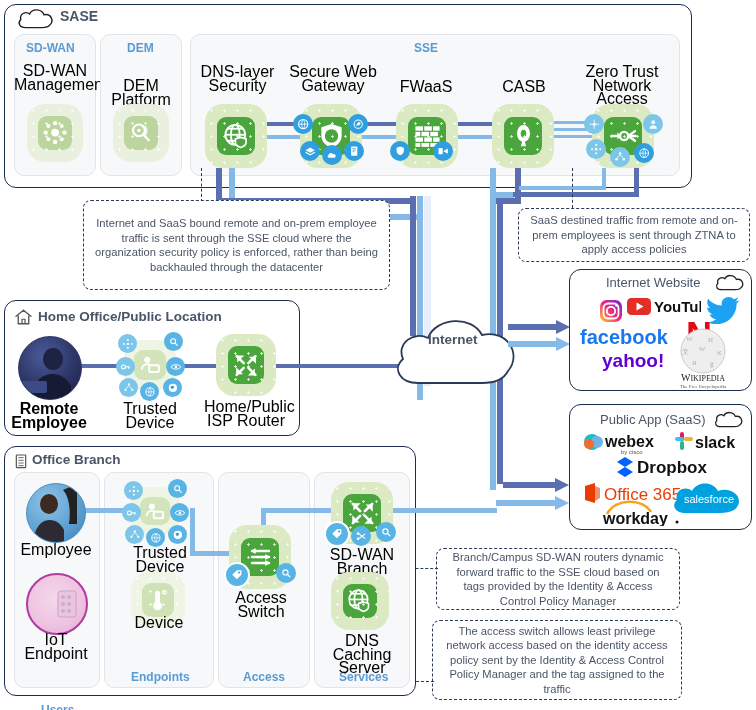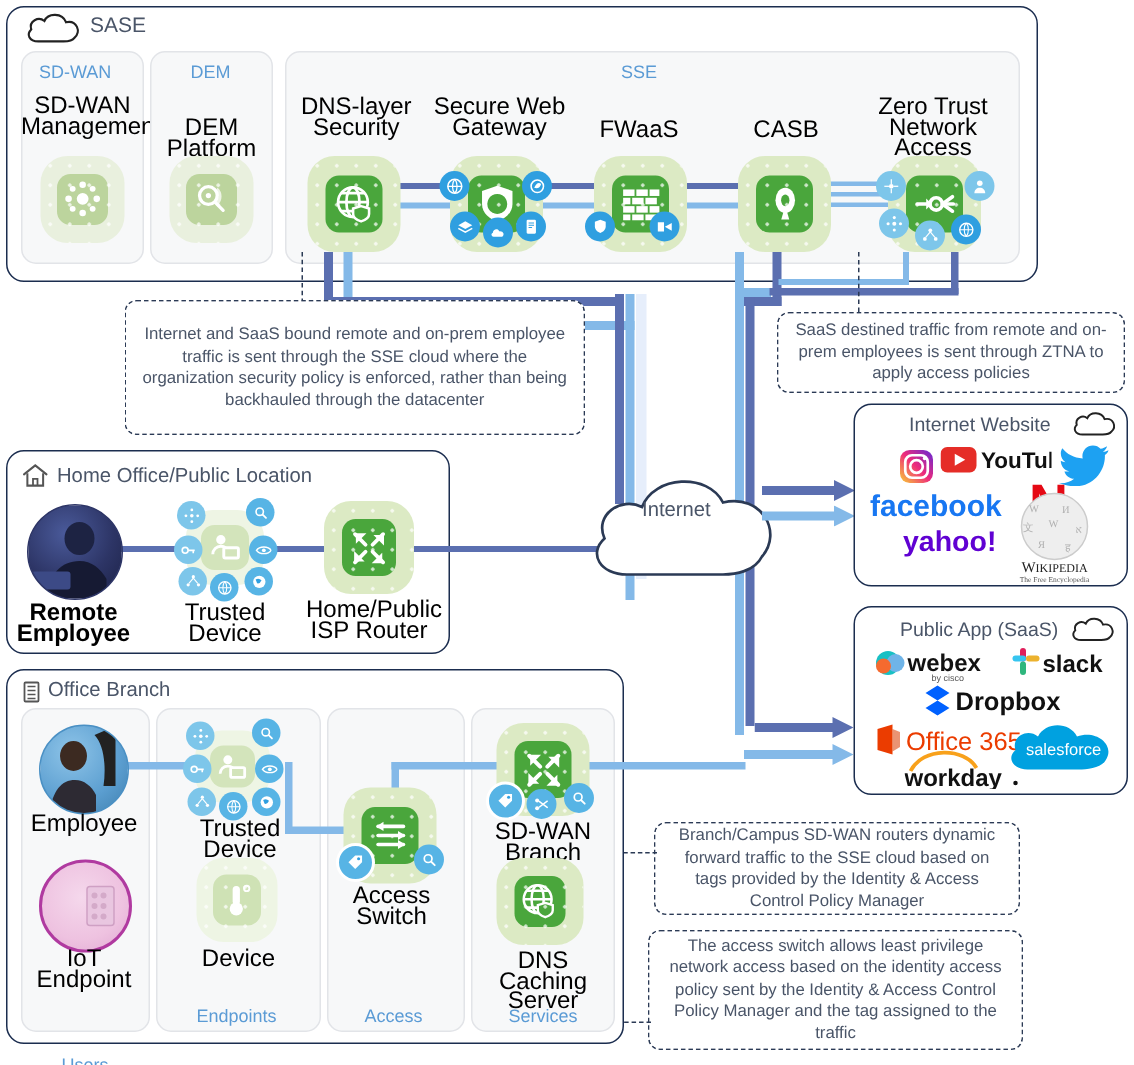--- a/index.html
+++ b/index.html
@@ -1,21 +1,21 @@
 <!DOCTYPE html>
 <html><head>
 <meta charset="utf-8">
 <style>
   html,body{margin:0;padding:0;background:#fff;}
   body{width:756px;height:710px;position:relative;font-family:"Liberation Sans",sans-serif;color:#3d4a5c;overflow:hidden;}
   .abs{position:absolute;}
   
   .panel{position:absolute;border:1.6px solid #1b2d4f;border-radius:12px;background:#fff;box-sizing:border-box;}
   .subpanel{position:absolute;border:1px solid #e2e4e8;border-radius:10px;background:#f7f8f9;box-sizing:border-box;}
-  .cap{position:absolute;font-size:12.5px;color:#4a5568;white-space:nowrap;}
+  .cap{position:absolute;font-size:12.5px;color:#4a5568;white-space:nowrap;font-weight:bold;}
   .cap-blue{color:#5b9bd5;font-size:12px;}
   .lbl{position:absolute;text-align:center;font-size:16px;line-height:13.5px;color:#000000;}
   
   .chip{position:absolute;border-radius:18px;background:#dceac4;display:flex;align-items:center;justify-content:center;box-sizing:border-box;}
   .chip.pale{background:#e9f0de;}
   .chip .sq{width:60%;height:60%;border-radius:9px;background:#4aa63c;display:flex;align-items:center;justify-content:center;}
   .chip.pale .sq{background:#bcd49d;}
   .chip .sq svg{width:78%;height:78%;display:block;}
   .dotfield{position:absolute;inset:0;border-radius:18px;
      background-image:radial-gradient(#ffffff 1px,transparent 1.2px);
@@ -547,21 +547,21 @@
 <div class="chip pale" style="left:131px;top:572px;width:54px;height:56px;background:#eef5e4;">
   <div class="dotfield"></div>
   <div class="sq" style="background:#cfe2b5;">
     <svg viewBox="0 0 24 24">
         <rect x="9.6" y="3" width="4.6" height="12" rx="2.3" fill="#fff"></rect>
         <circle cx="11.9" cy="17.5" r="4.2" fill="#fff"></circle>
         <circle cx="18.5" cy="4.6" r="1.7" fill="none" stroke="#fff" stroke-width="1.2"></circle>
       </svg>
   </div>
 </div>
-<div class="lbl" style="left:118px;top:633px;width:82px;"><span>Device</span></div>
+<div class="lbl" style="left:118px;top:616px;width:82px;"><span>Device</span></div>
 
 <div class="chip" style="left:229px;top:525px;width:62px;height:64px;">
   <div class="dotfield"></div>
   <div class="sq">
     <svg viewBox="0 0 24 24">
         <g stroke="#fff" stroke-width="2" fill="none" stroke-linecap="round">
           <line x1="5" y1="7" x2="19" y2="7"></line>
           <line x1="5" y1="12" x2="19" y2="12"></line>
           <line x1="5" y1="17" x2="19" y2="17"></line>
         </g>

